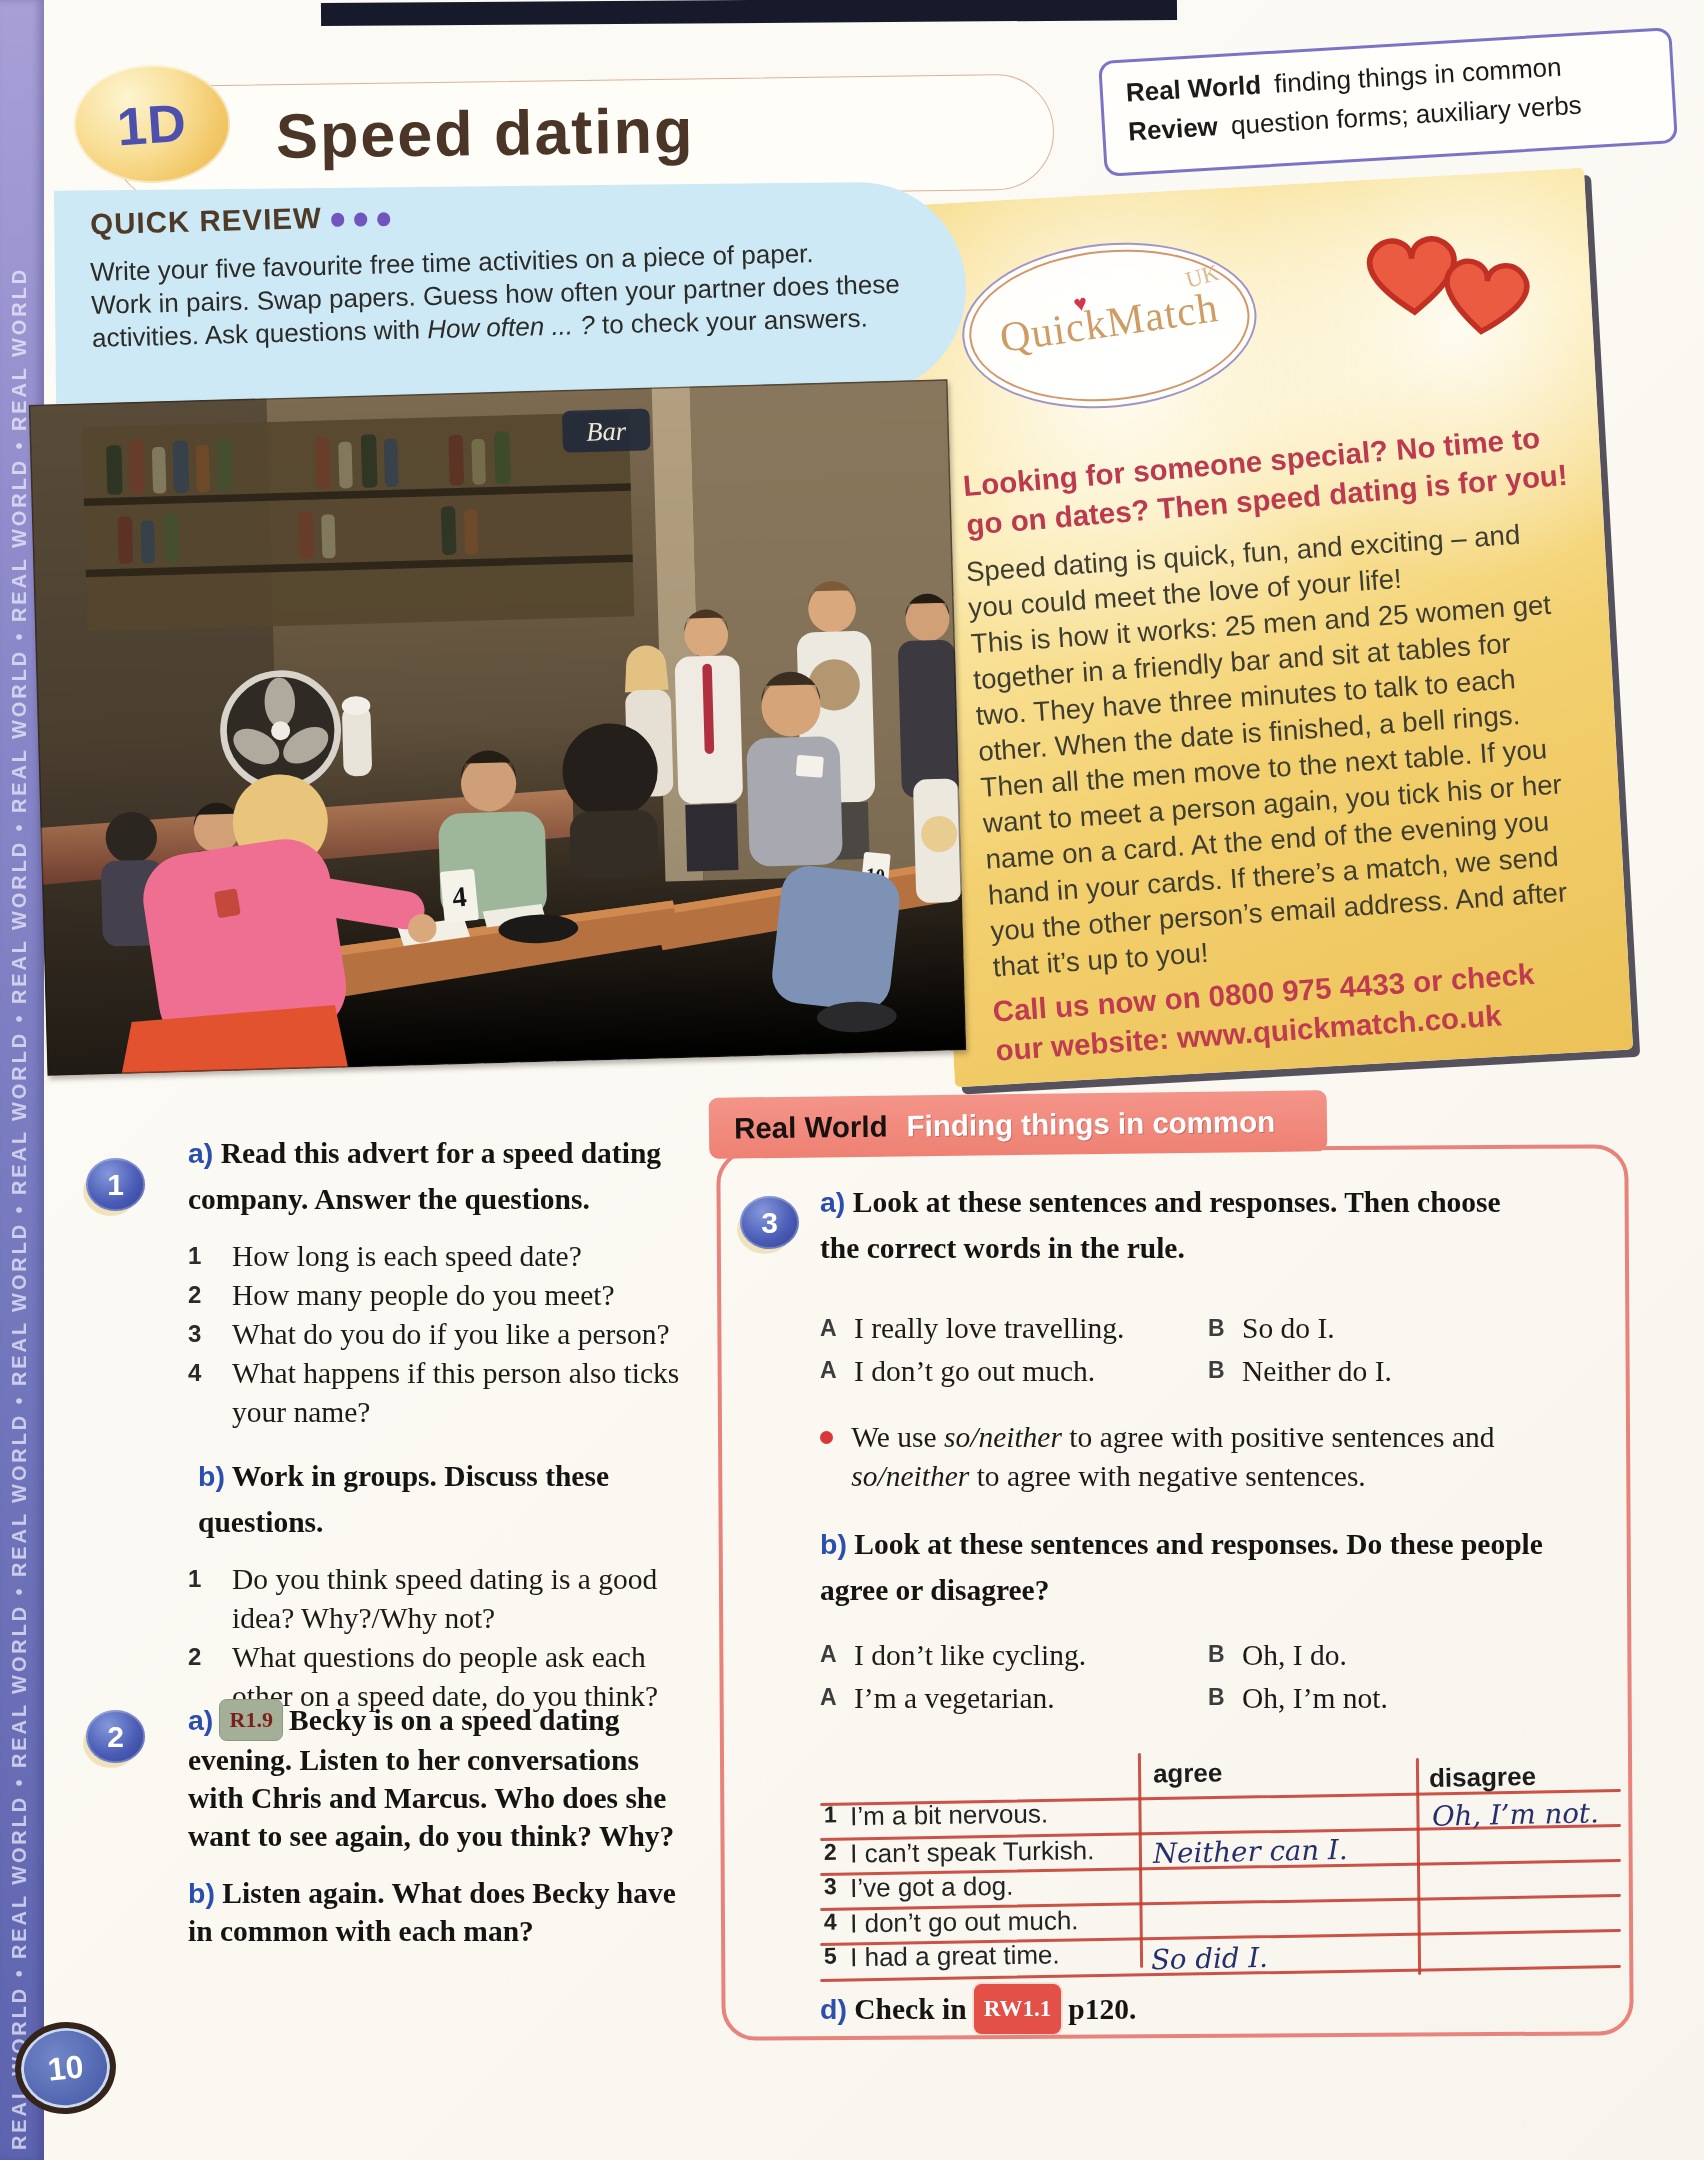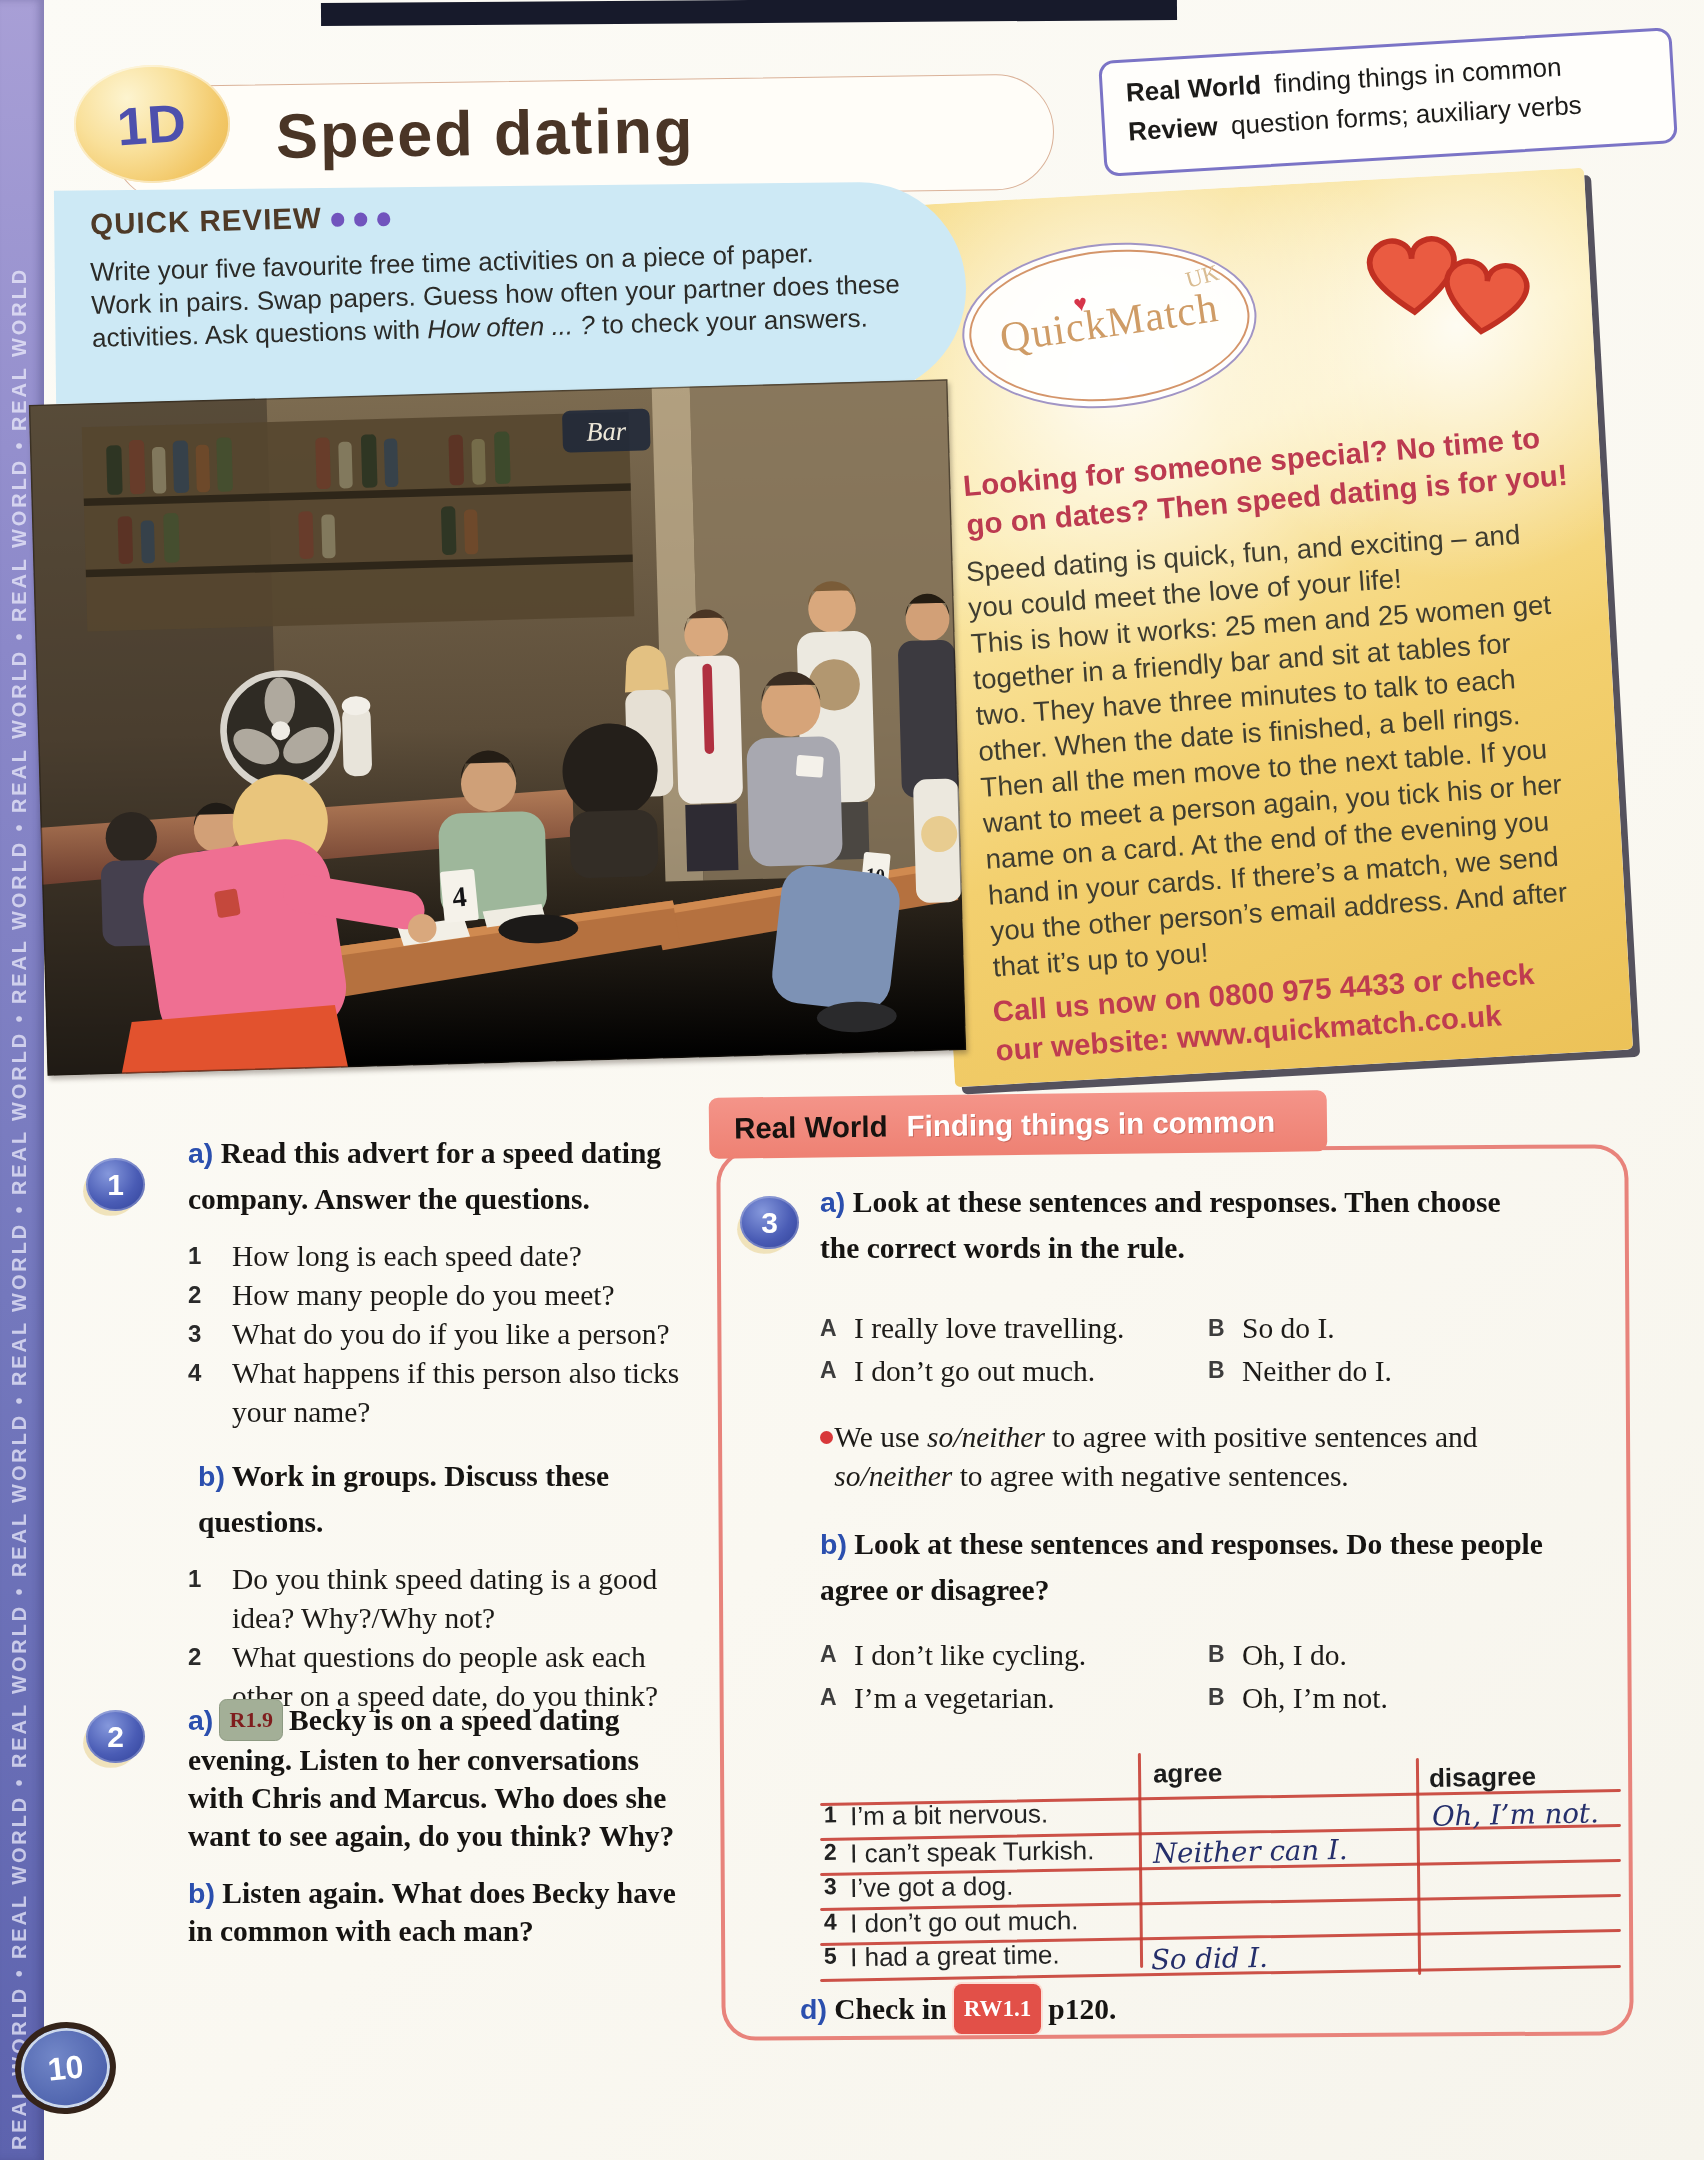--- a/index.html
+++ b/index.html
@@ -96,21 +96,21 @@
   .rw-banner{left:709px;top:1094px;width:618px;height:61px;border-radius:9.5px;
     background:linear-gradient(180deg,#f49489 0%,#ee8173 100%);transform:rotate(-.7deg);z-index:3;
     display:flex;align-items:center;padding-left:25px;box-sizing:border-box;gap:19px;}
   .rw-banner .lbl{font-weight:bold;font-size:29.5px;color:#17120f;}
   .rw-banner .ttl{font-weight:bold;font-size:29.5px;color:#fff;text-shadow:1px 1px 0 rgba(150,60,50,.4);}
   .rw-box{left:719px;top:1147px;width:904px;height:883px;border:4.8px solid #e8837b;border-radius:34px;
     transform:rotate(-.35deg);z-index:1;}
   .ab-row{display:flex;margin-bottom:3.8px;}
   .ab-lab{width:34px;flex:none;font-weight:bold;font-size:23px;color:#3d3d3d;padding-top:5.7px;}
   .ab-a{width:354px;flex:none;}
-  .rule-row{display:flex;gap:1px;}
+  .rule-row{display:flex;gap:18px;}
   .rule-dot{width:13.3px;height:13.3px;border-radius:50%;background:#d8383a;flex:none;margin-top:13.3px;}
 
   
   .tline{background:#c53a30;opacity:.88;border-radius:1.9px;z-index:2;}
   .th-label{font-weight:bold;font-size:26px;color:#1c1c1c;transform:rotate(-1deg);z-index:3;}
   .trow-num{font-weight:bold;font-size:23px;color:#222;}
   .trow-txt{font-size:26px;color:#232323;}
   .hand{font-family:"DejaVu Serif",serif;font-style:italic;font-size:27.6px;color:#252f6b;transform:rotate(-1.2deg);z-index:3;}
 </style>
 </head>
@@ -459,17 +459,17 @@
   </div>
 <div class="abs" style="left:824px;top:1941px;display:flex;gap:13.3px;transform:rotate(-.8deg);">
   <span class="trow-num">5</span>
     <span class="trow-txt">I had a great time.</span>
   </div>
 
 <div class="abs hand" style="left:1432px;top:1798px;">Oh, I’m not.</div>
 <div class="abs hand" style="left:1153px;top:1835px;">Neither can I.</div>
 <div class="abs hand" style="left:1151px;top:1942px;">So did I.</div>
 
-<div class="abs serif-b" style="left:800px;top:1984px;">
+<div class="abs serif-b" style="left:820px;top:1984px;">
   <span class="blue-label">d)</span>
   <span>Check in</span><span class="rw-badge">RW1.1</span><span>p120.</span>
 </div>
 
 
 </body></html>

